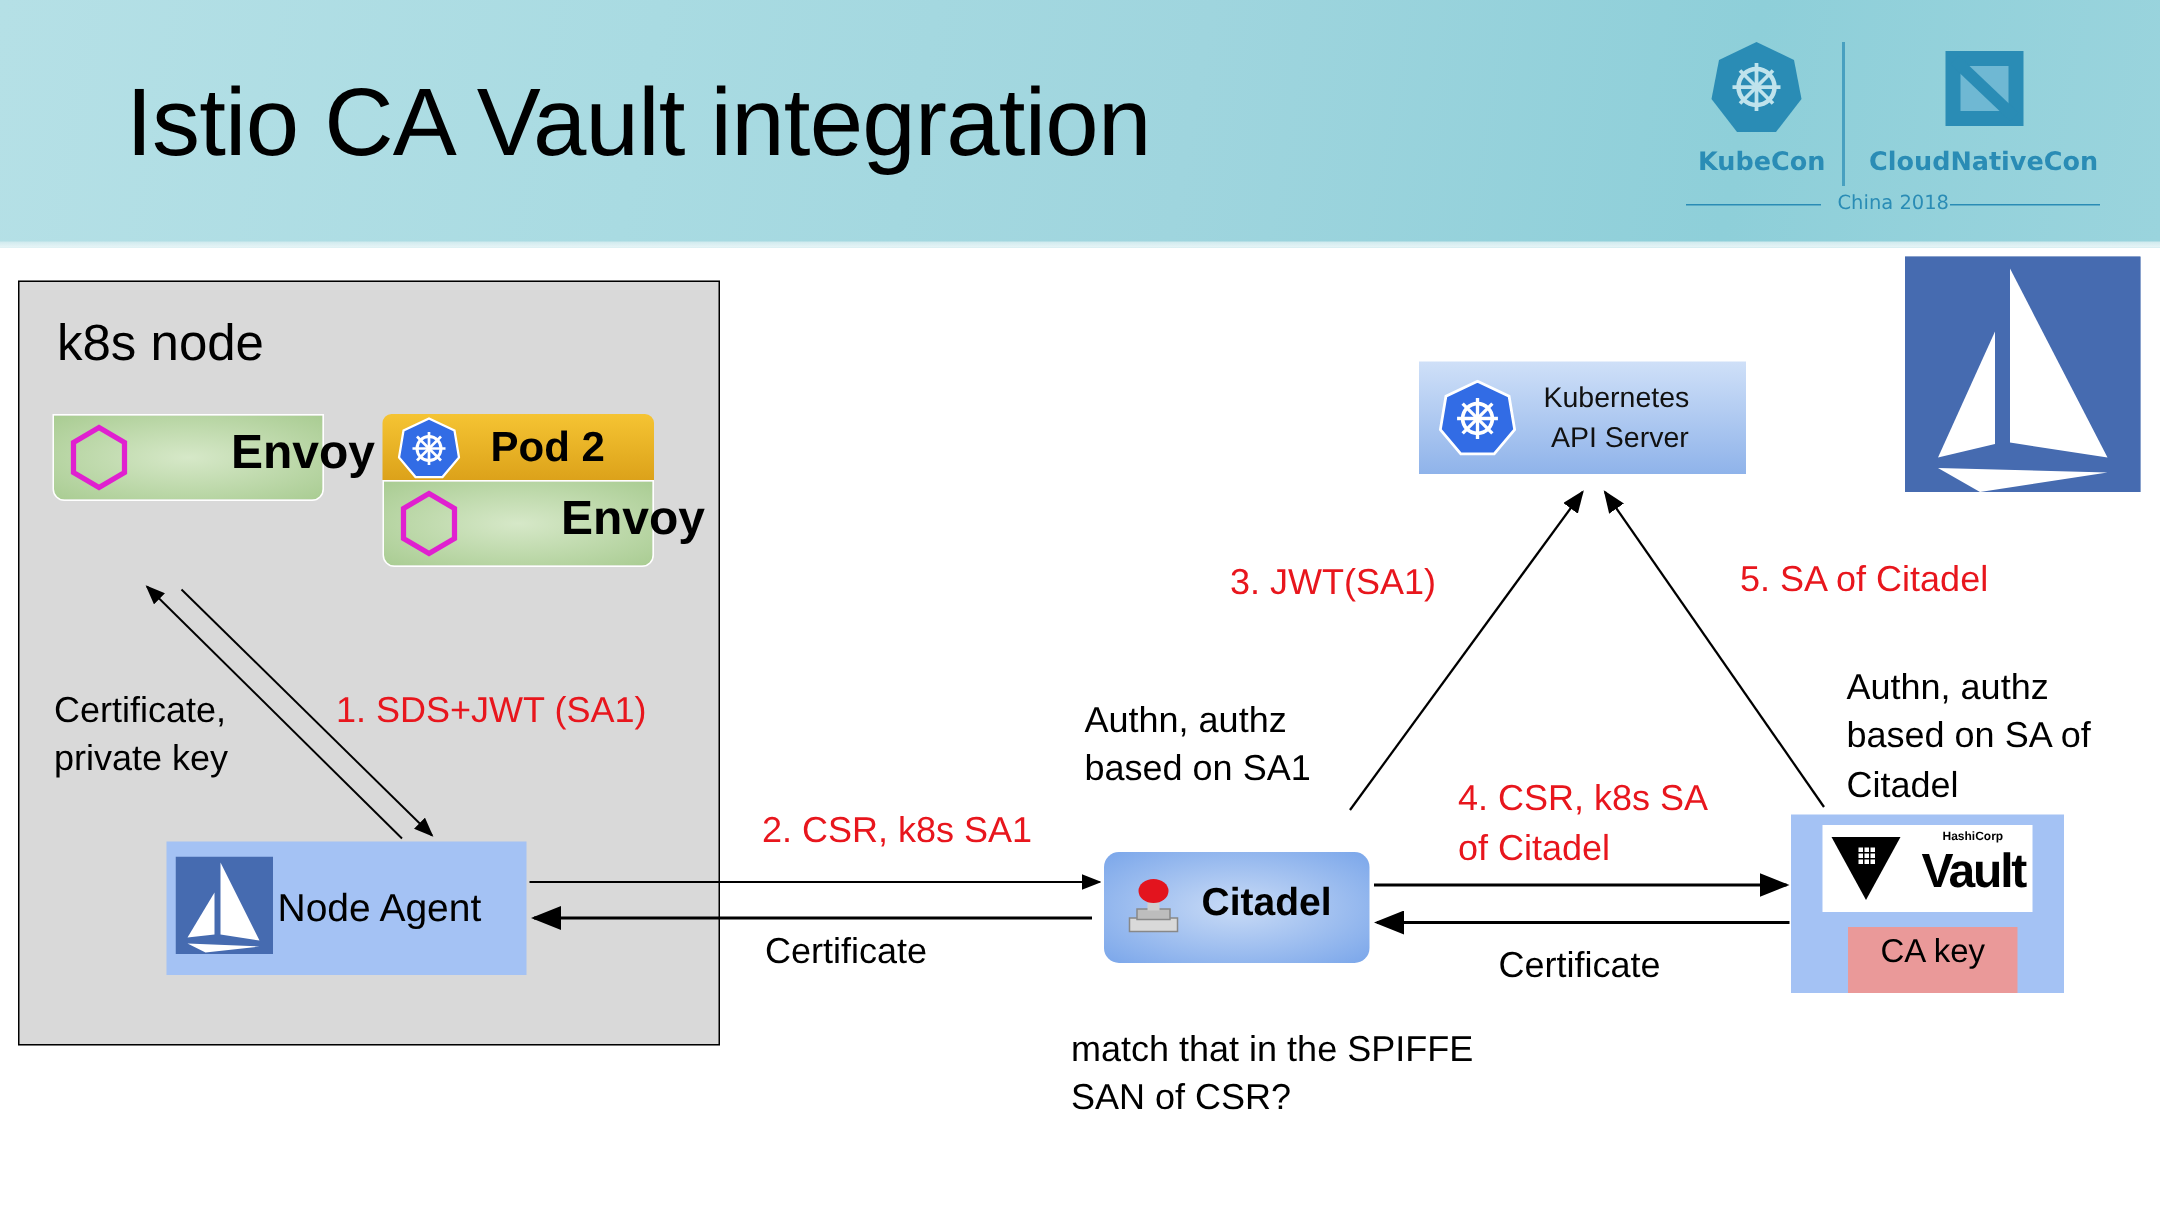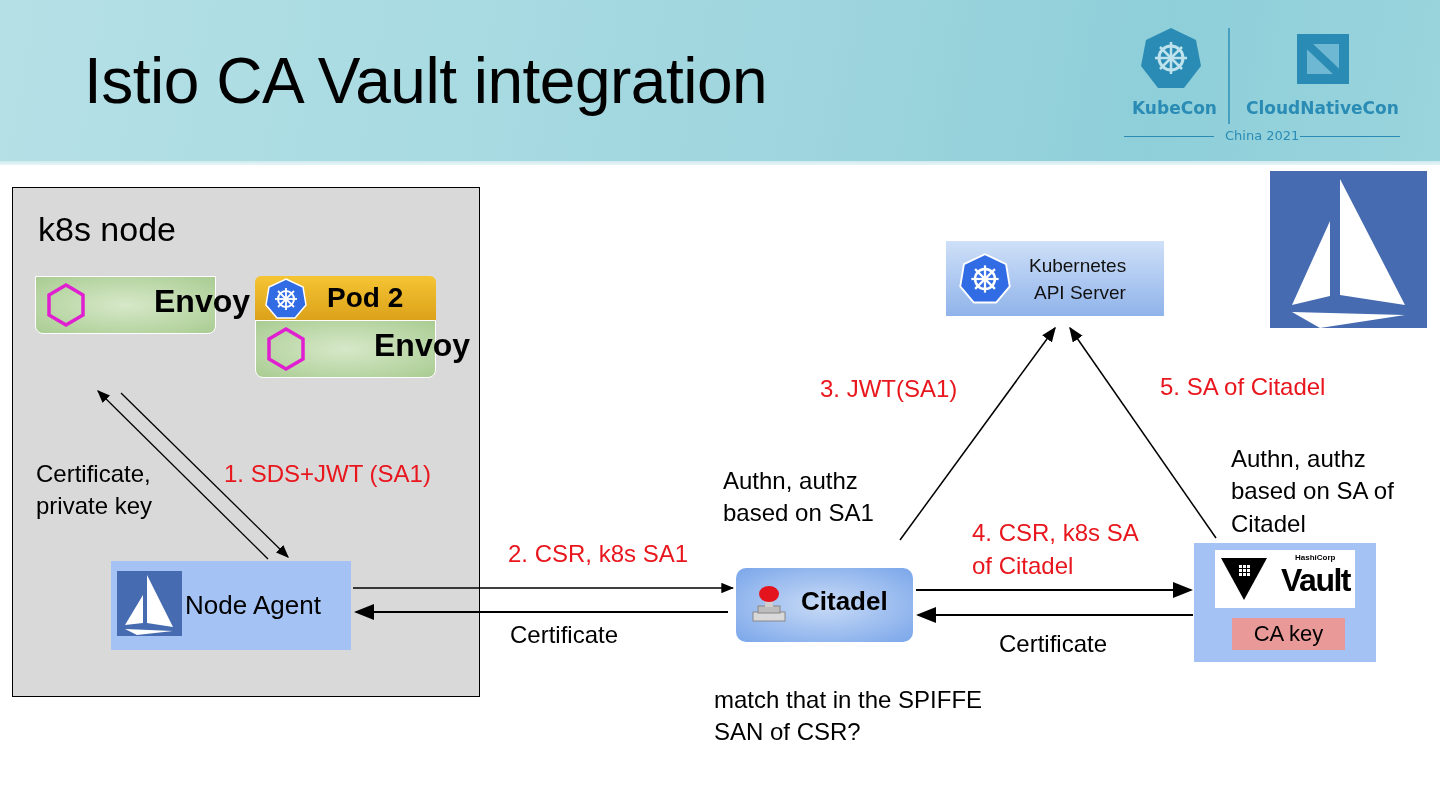--- a/index.html
+++ b/index.html
@@ -28,21 +28,21 @@
 
   #citadel { left:736px; top:568px; width:177px; height:74px; border-radius:10px;
     background: radial-gradient(ellipse at center, #c9dbf6 0%, #7aa6ea 100%); }
   #citadel-label { left:801px; top:586px; font-size:26px; font-weight:bold; }
 
   #k8s-api { left:946px; top:241px; width:218px; height:75px; background:linear-gradient(#cfe0f8,#8fb3ea); }
   .api-text { font-size:19px; color:#111; }
 
   #vault-box { left:1194px; top:543px; width:182px; height:119px; background:#a4c2f4; }
   #vault-white { left:1215px; top:550px; width:140px; height:58px; background:#fff; }
-  #ca-key { left:1232px; top:618px; width:113px; height:32px; background:#ea9999; font-size:22px; text-align:center; line-height:32px; }
+  #ca-key { left:1232px; top:618px; width:113px; height:44px; background:#ea9999; font-size:22px; text-align:center; line-height:32px; }
 
   #istio-logo { left:1270px; top:171px; width:157px; height:157px; background:#466bb0; }
 
   .red { color:#e8161d; }
   .lbl { font-size:24px; white-space:nowrap; line-height:1.35; }
   .blk { font-size:24px; line-height:1.35; color:#000; }
 </style>
 </head>
 <body>
 
@@ -62,21 +62,21 @@
   </svg>
   <div class="abs" style="left:108px;top:6px;width:2px;height:96px;background:#2a8cb5;opacity:.7"></div>
   <svg class="abs" style="left:175px;top:10px" width="56" height="54" viewBox="0 0 56 54">
     <rect x="2" y="2" width="52" height="50" fill="#2a8cb5"></rect>
     <rect x="12" y="12" width="32" height="30" fill="#6fb8d3"></rect>
     <line x1="8" y1="8" x2="48" y2="46" stroke="#2a8cb5" stroke-width="8"></line>
   </svg>
   <div class="abs logo-text" style="left:12px;top:76px;font-size:17px">KubeCon</div>
   <div class="abs logo-text" style="left:126px;top:76px;font-size:17px">CloudNativeCon</div>
   <div class="abs" style="left:4px;top:114px;width:90px;height:1px;background:#2a8cb5"></div>
-  <div class="abs logo-text" style="left:105px;top:106px;font-size:13px;font-weight:normal">China 2021</div>
+  <div class="abs logo-text" style="left:105px;top:106px;font-size:13px;font-weight:normal">China 2018</div>
   <div class="abs" style="left:180px;top:114px;width:100px;height:1px;background:#2a8cb5"></div>
 </div>
 
 <div id="node-box" class="abs"></div>
 <div id="node-title" class="abs">k8s node</div>
 
 <div class="abs" style="left:35px;top:276px;width:181px">
   <div class="pod-body" style="position:relative">
     <svg class="abs" style="left:10px;top:5px" width="40" height="46" viewBox="0 0 40 46">
       <polygon points="20,3 37,13 37,33 20,43 3,33 3,13" fill="none" stroke="#e020d0" stroke-width="3.5"></polygon>

